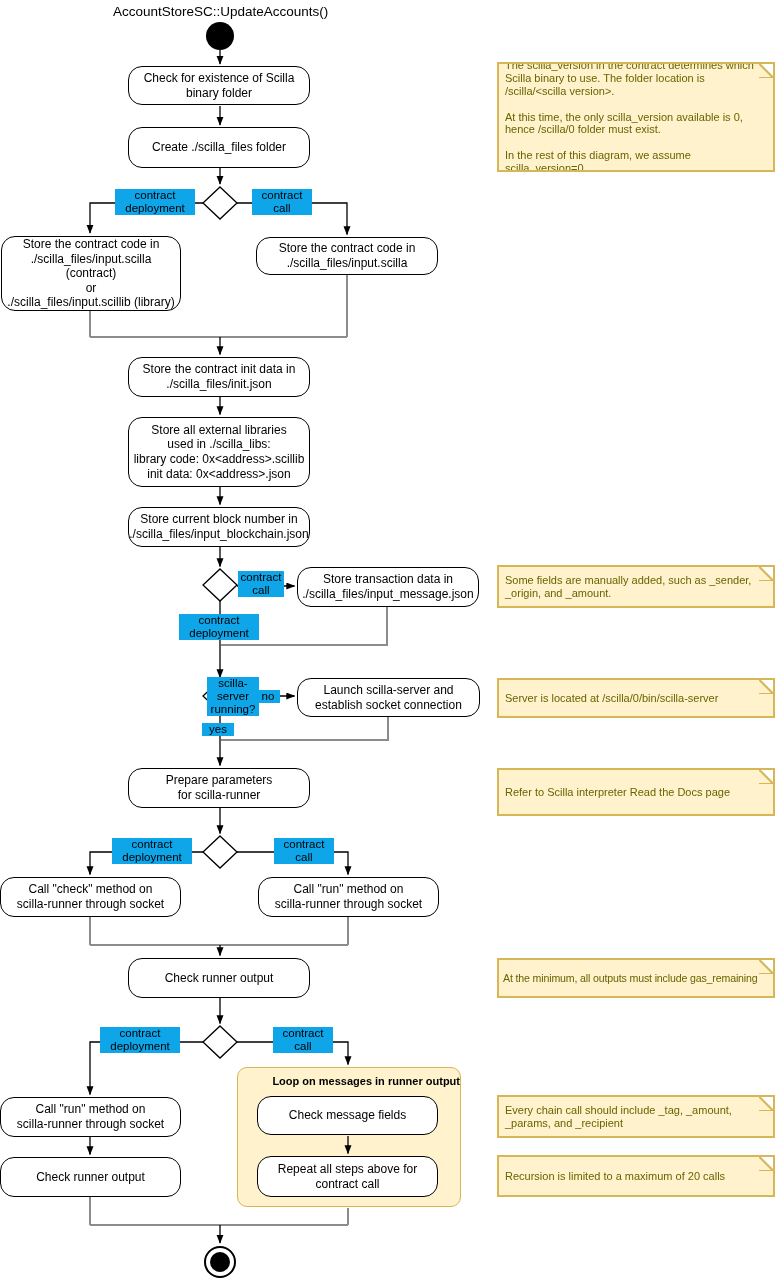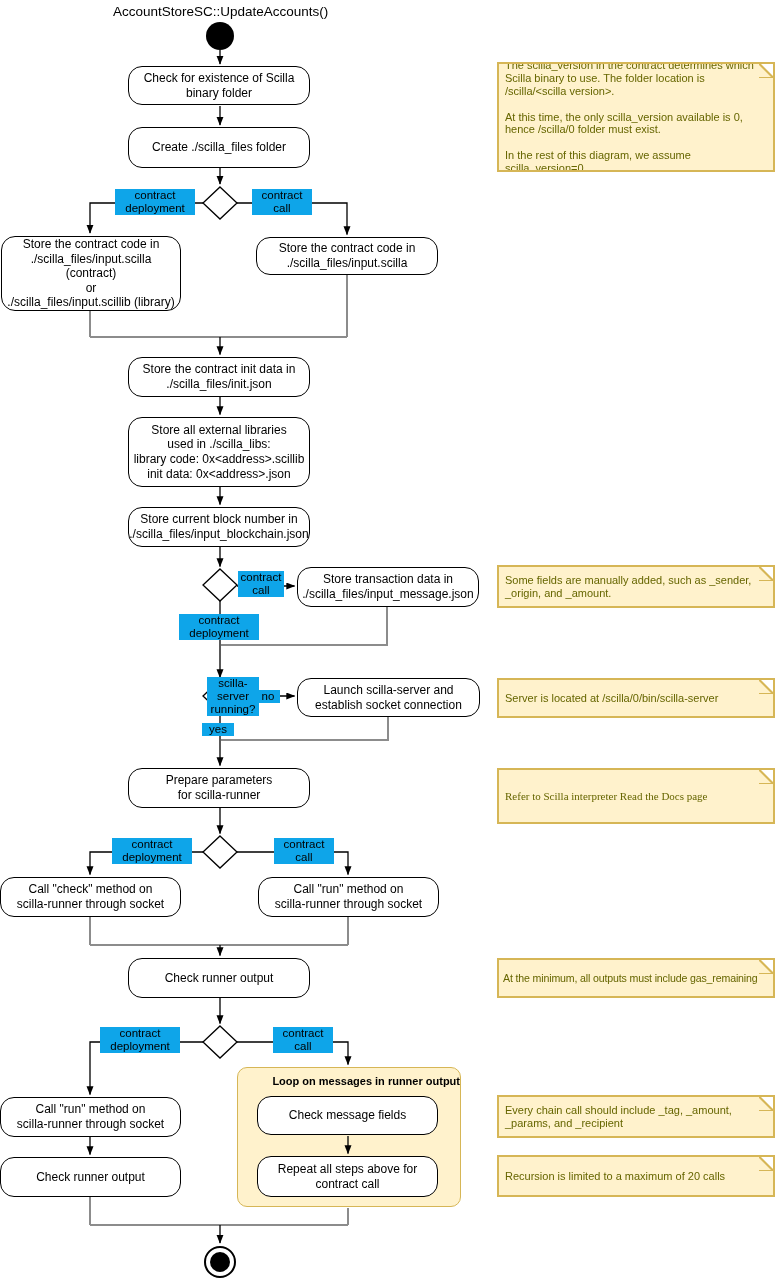--- a/index.html
+++ b/index.html
@@ -172,19 +172,19 @@
   <div class="elabel" style="left:273px; top:1027px; width:60px;">contract
 call</div>
 
   <div class="note" style="left:497px; top:62px; width:278px; height:110px;">The scilla_version in the contract determines which Scilla binary to use. The folder location is /scilla/&lt;scilla version&gt;.
 
 At this time, the only scilla_version available is 0, hence /scilla/0 folder must exist.
 
 In the rest of this diagram, we assume scilla_version=0.</div>
   <div class="note" style="left:497px; top:565px; width:278px; height:43px;">Some fields are manually added, such as _sender, _origin, and _amount.</div>
   <div class="note" style="left:497px; top:678px; width:278px; height:40px;">Server is located at /scilla/0/bin/scilla-server</div>
-  <div class="note" style="left:497px; top:768px; width:278px; height:56px;font-family:Liberation Serif, serif;">Refer to Scilla interpreter Read the Docs page</div>
+  <div class="note" style="left:497px; top:768px; width:278px; height:48px;">Refer to Scilla interpreter Read the Docs page</div>
   <div class="note note--tight" style="left:497px; top:958px; width:278px; height:40px;">At the minimum, all outputs must include gas_remaining</div>
   <div class="note" style="left:497px; top:1095px; width:278px; height:43px;">Every chain call should include _tag, _amount,
 _params, and _recipient</div>
   <div class="note" style="left:497px; top:1155px; width:278px; height:42px;">Recursion is limited to a maximum of 20 calls</div>
 
 </div>
 
 </body></html>

